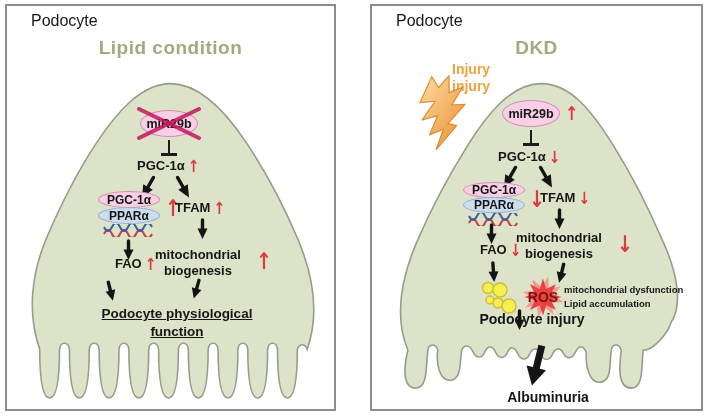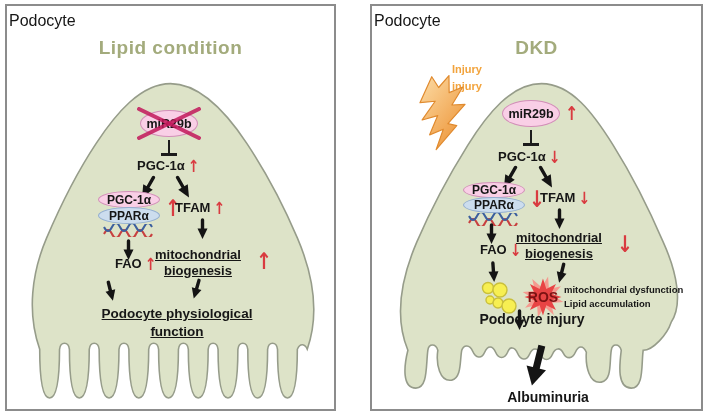--- a/index.html
+++ b/index.html
@@ -2,38 +2,38 @@
 <html style="--panel-border: #8c8c8c; --cell-fill: #dde3c8; --cell-stroke: #969c8a; --title-olive: #a3ab7c; --text-dark: #161616; --red-indicator: #d93b40; --cross-pink: #c2185b; --oval-pink-fill: #f9cfe6; --oval-pink-stroke: #d28fb8; --oval-blue-fill: #ccddee; --oval-blue-stroke: #92aed0; --dna-red: #c8403f; --dna-blue: #3c5f9e; --orange-text: #f2a33c; --bolt-light: #fcdca6; --bolt-dark: #ec8f2f; --bolt-stroke: #e08a2e; --lipid-fill: #f7ef52; --lipid-stroke: #c9bf3b; --ros-fill: #e84444; --ros-fringe: #f59a8f; --ros-text: #7c1212;"><head>
 <meta charset="utf-8">
 <style>
   html,body{margin:0;padding:0;background:#fff;}
   body{font-family:"Liberation Sans", sans-serif; color:var(--text-dark,#161616);}
   .figure{position:relative;width:708px;height:417px;background:#fff;overflow:hidden;}
   .panel{position:absolute;top:4px;width:331px;height:407px;border:2px solid var(--panel-border,#8c8c8c);box-sizing:border-box;background:#fff;}
   #panel-left{left:5px;}
   #panel-right{left:370px;width:333px;}
   .cell-svg{position:absolute;left:0;top:0;width:100%;height:100%;}
-  .corner{position:absolute;left:2px;top:6px;font-size:16px;color:#161616;}
+  .corner{position:absolute;left:24px;top:6px;font-size:16px;color:#161616;}
   .ptitle{position:absolute;left:0;top:31px;width:100%;text-align:center;font-size:19px;font-weight:bold;color:var(--title-olive,#a3ab7c);letter-spacing:.5px;}
   .abs{position:absolute;}
   .node{font-size:13px;font-weight:bold;color:#161616;white-space:nowrap;display:flex;align-items:center;gap:3px;}
   .ind{font-family:"DejaVu Sans",sans-serif;color:var(--red-indicator,#d93b40);font-weight:bold;font-size:14px;line-height:1;transform:scaleY(1.2);}
   .ind.tall{font-size:19px;}
   .oval{display:flex;align-items:center;justify-content:center;border-radius:50%;font-weight:bold;box-sizing:border-box;}
   .oval.pink{background:var(--oval-pink-fill,#f9cfe6);border:1.5px solid var(--oval-pink-stroke,#d28fb8);}
   .oval.blue{background:var(--oval-blue-fill,#ccddee);border:1.5px solid var(--oval-blue-stroke,#92aed0);}
   .oval span{font-size:12px;}
   .mir{font-size:12.5px !important;}
   .tbar .stem{width:2.6px;height:13px;background:#1c1c1c;margin:0 auto;}
   .tbar .bar{width:16px;height:2.6px;background:#1c1c1c;}
   .ar path{stroke:#141414;stroke-width:3.4;stroke-linecap:round;fill:none;}
   .ar .head{fill:#141414;stroke:none;}
-  .twoline{text-align:center;font-size:13px;font-weight:bold;line-height:15.5px;text-decoration:underline;}
+  .twoline{text-align:center;font-size:13px;font-weight:bold;line-height:15.5px;}
   .outcome{font-size:13.5px;font-weight:bold;text-align:center;line-height:17.5px;text-decoration:underline;}
-  .injury-txt{font-size:11px;font-weight:bold;color:var(--orange-text,#f2a33c);line-height:17px;}
+  .injury-txt{font-size:14px;font-weight:bold;color:var(--orange-text,#f2a33c);line-height:17px;}
   .note{font-size:9.5px;font-weight:bold;line-height:13.5px;color:#161616;white-space:nowrap;}
   .ros-label{position:absolute;left:0;top:0;width:100%;height:100%;display:flex;align-items:center;justify-content:center;font-size:14px;font-weight:bold;color:var(--ros-text,#7c1212);}
   .big-label{font-size:14px;font-weight:bold;text-align:center;}
 </style>
 </head>
 <body>
 
 <div class="figure">
 
   <section class="panel" id="panel-left">

